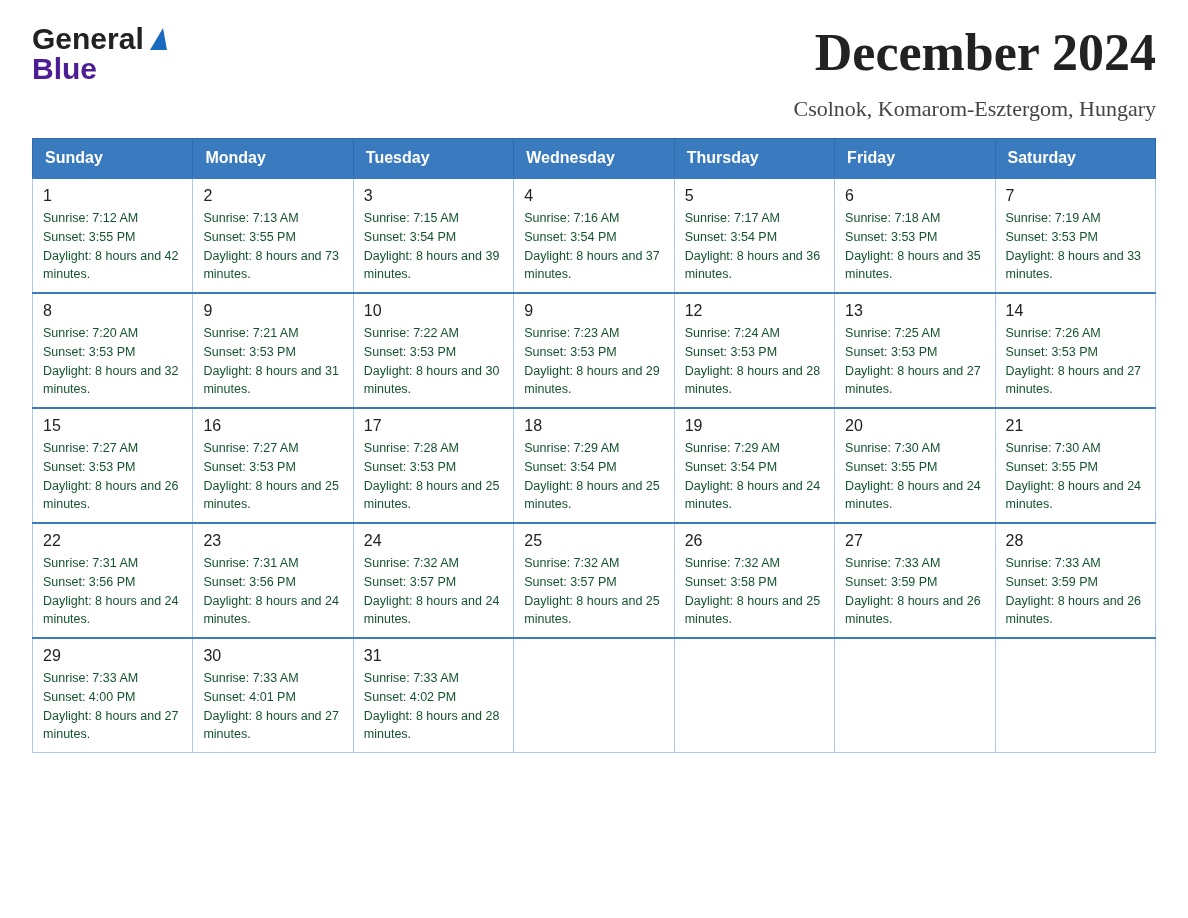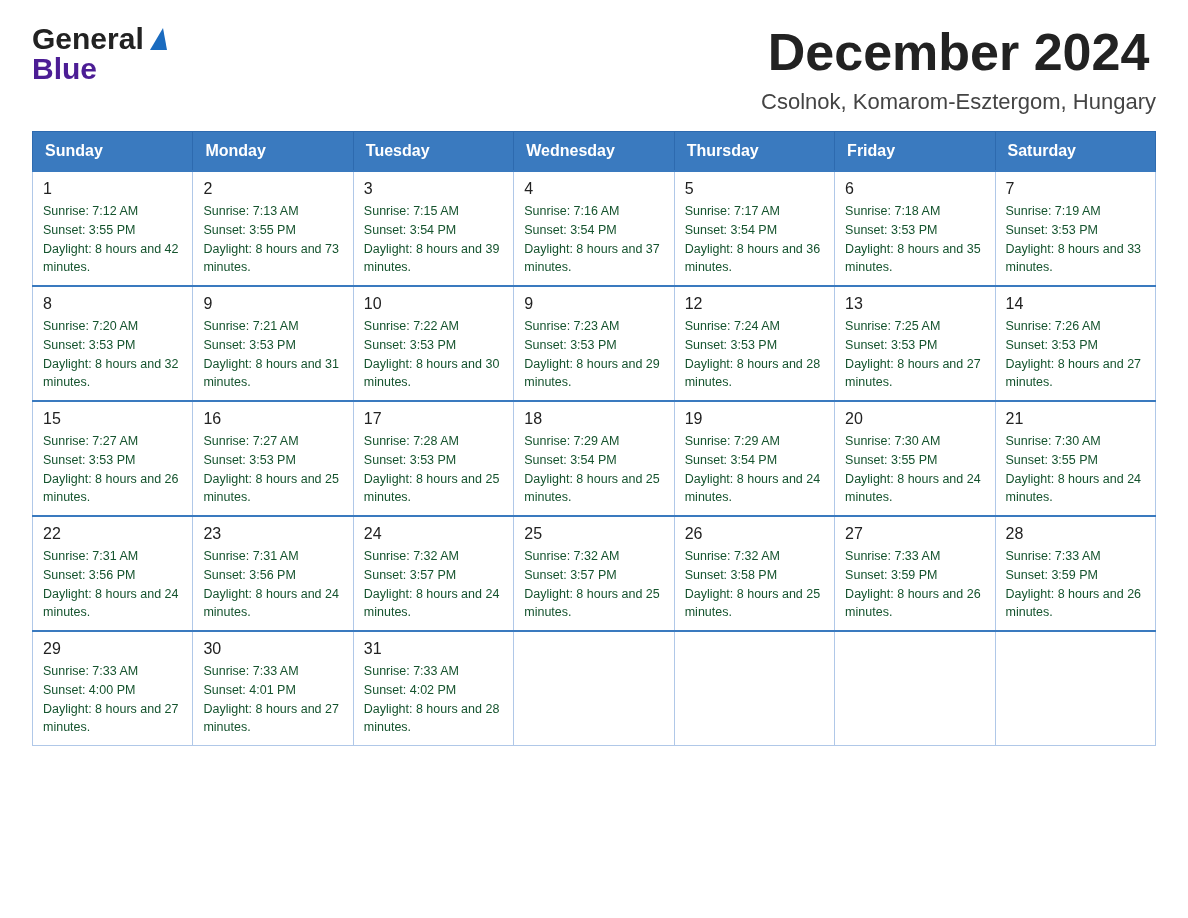--- a/index.html
+++ b/index.html
@@ -16,32 +16,33 @@
       align-items: flex-start;
       margin-bottom: 16px;
       gap: 12px;
     }
     .logo {
       display: flex;
       flex-direction: column;
       align-items: flex-start;
     }
     .title-area {
-      text-align: center;
+      text-align: right;
+      font-family: Liberation Serif, serif;
     }
     .month-title {
       font-size: 52px;
       font-weight: bold;
       color: #222;
       line-height: 1.1;
     }
     .location-title {
       font-size: 22px;
       color: #444;
-      margin-top: 8px;
+      margin-top: 15px;
     }
     .calendar-table {
       width: 100%;
       border-collapse: collapse;
       border: 1px solid #3a7abf;
     }
     .calendar-table th {
       background-color: #3a7abf;
       color: #fff;
       font-size: 16px;

